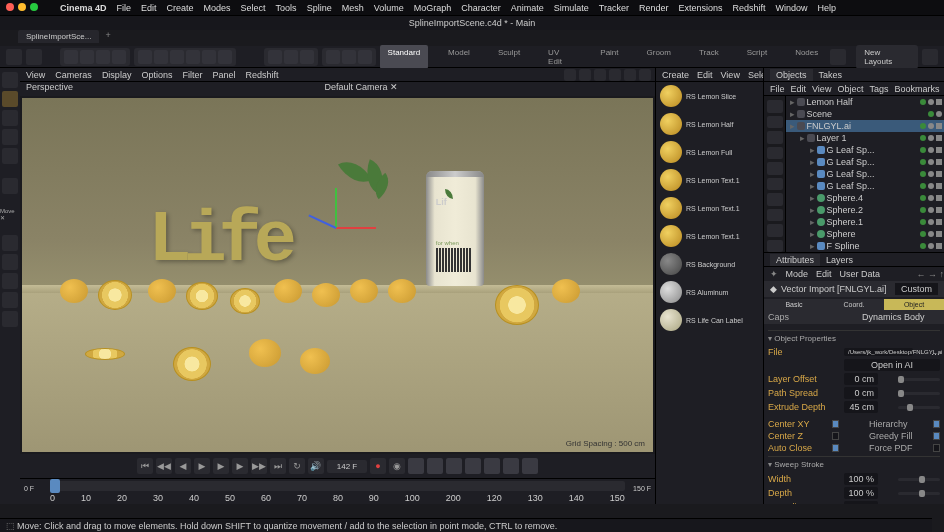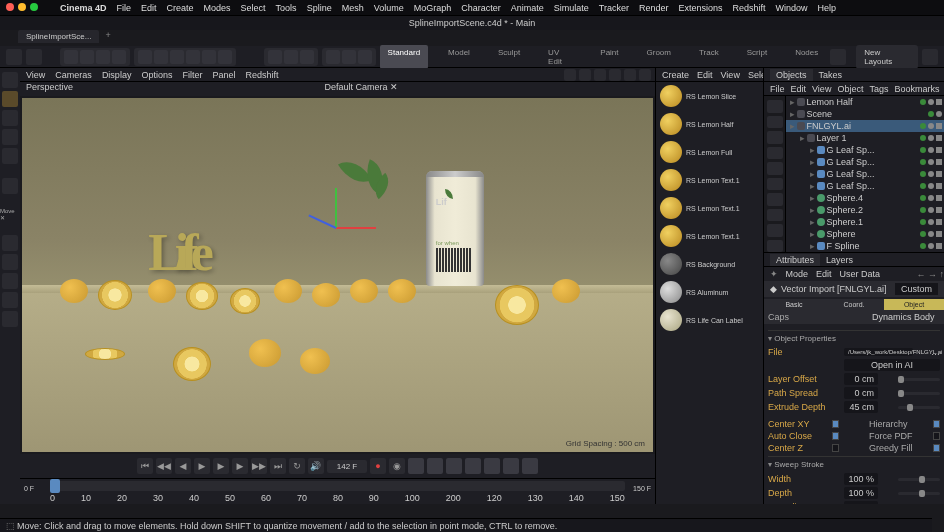--- a/index.html
+++ b/index.html
@@ -30,21 +30,21 @@
 .viewcol{flex:1;display:flex;flex-direction:column}
 .viewmenu{height:14px;background:#1e1e24;display:flex;align-items:center;padding-left:6px;gap:10px;font-size:8px;border-bottom:1px solid #000}
 .viewctrls{margin-left:auto;display:flex;gap:3px;padding-right:4px}
 .viewctrls>div{width:12px;height:12px;background:#2a2a30;border-radius:2px}
 .viewlabels{height:14px;background:#1e1e24;display:flex;padding:0 6px;font-size:8px;color:#aaa}
 .viewlabels .rt{margin:0 auto}
 .viewport{flex:1;position:relative;background:linear-gradient(#7a7558 0%,#8a8366 40%,#96906e 55%,#a39b78 75%,#8a8366 100%);margin:2px}
 .floor{position:absolute;bottom:0;left:0;right:0;height:45%;background:linear-gradient(#b5ad88,#9e9674);
   background-image:linear-gradient(#b5ad88,#9e9674),repeating-linear-gradient(90deg,transparent 0 40px,rgba(0,0,0,.05) 40px 41px),repeating-linear-gradient(0deg,transparent 0 40px,rgba(0,0,0,.05) 40px 41px)}
 .shelf{position:absolute;bottom:45%;left:0;right:0;height:8px;background:linear-gradient(#c4bc96,#a9a17c)}
-.lifetext{position:absolute;bottom:48%;left:20%;font-size:52px;font-weight:700;color:#b8a858;font-family:Liberation Serif, serif;letter-spacing:-8px;text-shadow:2px 2px 4px rgba(0,0,0,.3)}
+.lifetext{position:absolute;bottom:48%;left:20%;font-size:72px;font-weight:700;color:#b8a858;font-family:Liberation Mono, monospace;letter-spacing:-8px;text-shadow:2px 2px 4px rgba(0,0,0,.3)}
 .leaves{position:absolute;bottom:72%;left:51%;width:50px;height:40px}
 .leaf{position:absolute;width:22px;height:30px;background:#4a7a3a;border-radius:0 100% 0 100%}
 .l1{transform:rotate(-30deg);left:0}
 .l2{transform:rotate(20deg);left:20px;top:5px}
 .l3{transform:rotate(50deg);left:30px;top:18px;width:16px;height:22px}
 .can{position:absolute;bottom:47%;left:64%;width:58px;height:115px;background:linear-gradient(90deg,#8a8a8a,#e8e4d0 15%,#f0ecd8 50%,#e8e4d0 85%,#8a8a8a);border-radius:6px 6px 4px 4px}
 .canlip{position:absolute;top:0;left:0;right:0;height:6px;background:linear-gradient(90deg,#888,#ccc,#888);border-radius:6px 6px 0 0}
 .canlabel{position:absolute;top:18px;left:10px;font-size:18px;font-weight:700;color:#6a9a4a}
 .canleaf{display:inline-block;width:8px;height:10px;background:#4a7a3a;border-radius:0 100% 0 100%;vertical-align:top;margin-left:-2px}
 .barcode{position:absolute;bottom:14px;left:10px;width:36px;height:24px;background:repeating-linear-gradient(90deg,#333 0 2px,transparent 2px 3px)}
@@ -524,21 +524,21 @@
         <span>Vector Import [FNLGYL.ai]</span>
         <span style="margin-left:auto;background:#15151a;padding:1px 6px">Custom</span>
       </div>
       <div class="attrtabs">
         <div class="atab">Basic</div>
         <div class="atab">Coord.</div>
         <div class="atab sel">Object</div>
       </div>
       <div class="arow" style="background:#2a2a30;padding:2px 4px">
         <span class="alabel">Caps</span>
-        <span style="margin-left:28px">Dynamics Body</span>
+        <span style="margin-left:18px">Dynamics Body</span>
       </div>
       <div class="attrbody">
         <div class="asec">Object Properties</div>
         <div class="arow">
             <span class="alabel o">File</span>
             <span class="ainput" style="flex:1;text-align:left;font-size:6px">/Users/jk_work/Desktop/FNLGYL.ai</span>
             <span style="margin-left:2px">…</span>
           </div>
         <div class="arow">
             <span class="alabel"></span>
@@ -560,31 +560,31 @@
             <div class="aslider" style="--p:22%"></div>
           </div>
         <div style="height:4px"></div>
         <div class="arow">
             <span class="alabel o">Center XY</span>
             <div class="acb on"></div>
             <span class="alabel" style="margin-left:14px">Hierarchy</span>
             <div class="acb on"></div>
           </div>
         <div class="arow">
+            <span class="alabel o">Center Z</span>
+            <div class="acb"></div>
+            <span class="alabel" style="margin-left:14px">Greedy Fill</span>
+            <div class="acb on"></div>
+          </div>
+        <div class="arow">
             <span class="alabel o">Auto Close</span>
             <div class="acb on"></div>
             <span class="alabel" style="margin-left:14px">Force PDF</span>
             <div class="acb"></div>
           </div>
-        <div class="arow">
-            <span class="alabel o">Center Z</span>
-            <div class="acb"></div>
-            <span class="alabel" style="margin-left:14px">Greedy Fill</span>
-            <div class="acb on"></div>
-          </div>
         <div class="asec">Sweep Stroke</div>
         <div class="arow">
             <span class="alabel o">Width</span>
             <span class="ainput">100 %</span>
             <div class="aslider" style="--p:50%"></div>
           </div>
         <div class="arow">
             <span class="alabel o">Depth</span>
             <span class="ainput">100 %</span>
             <div class="aslider" style="--p:50%"></div>

